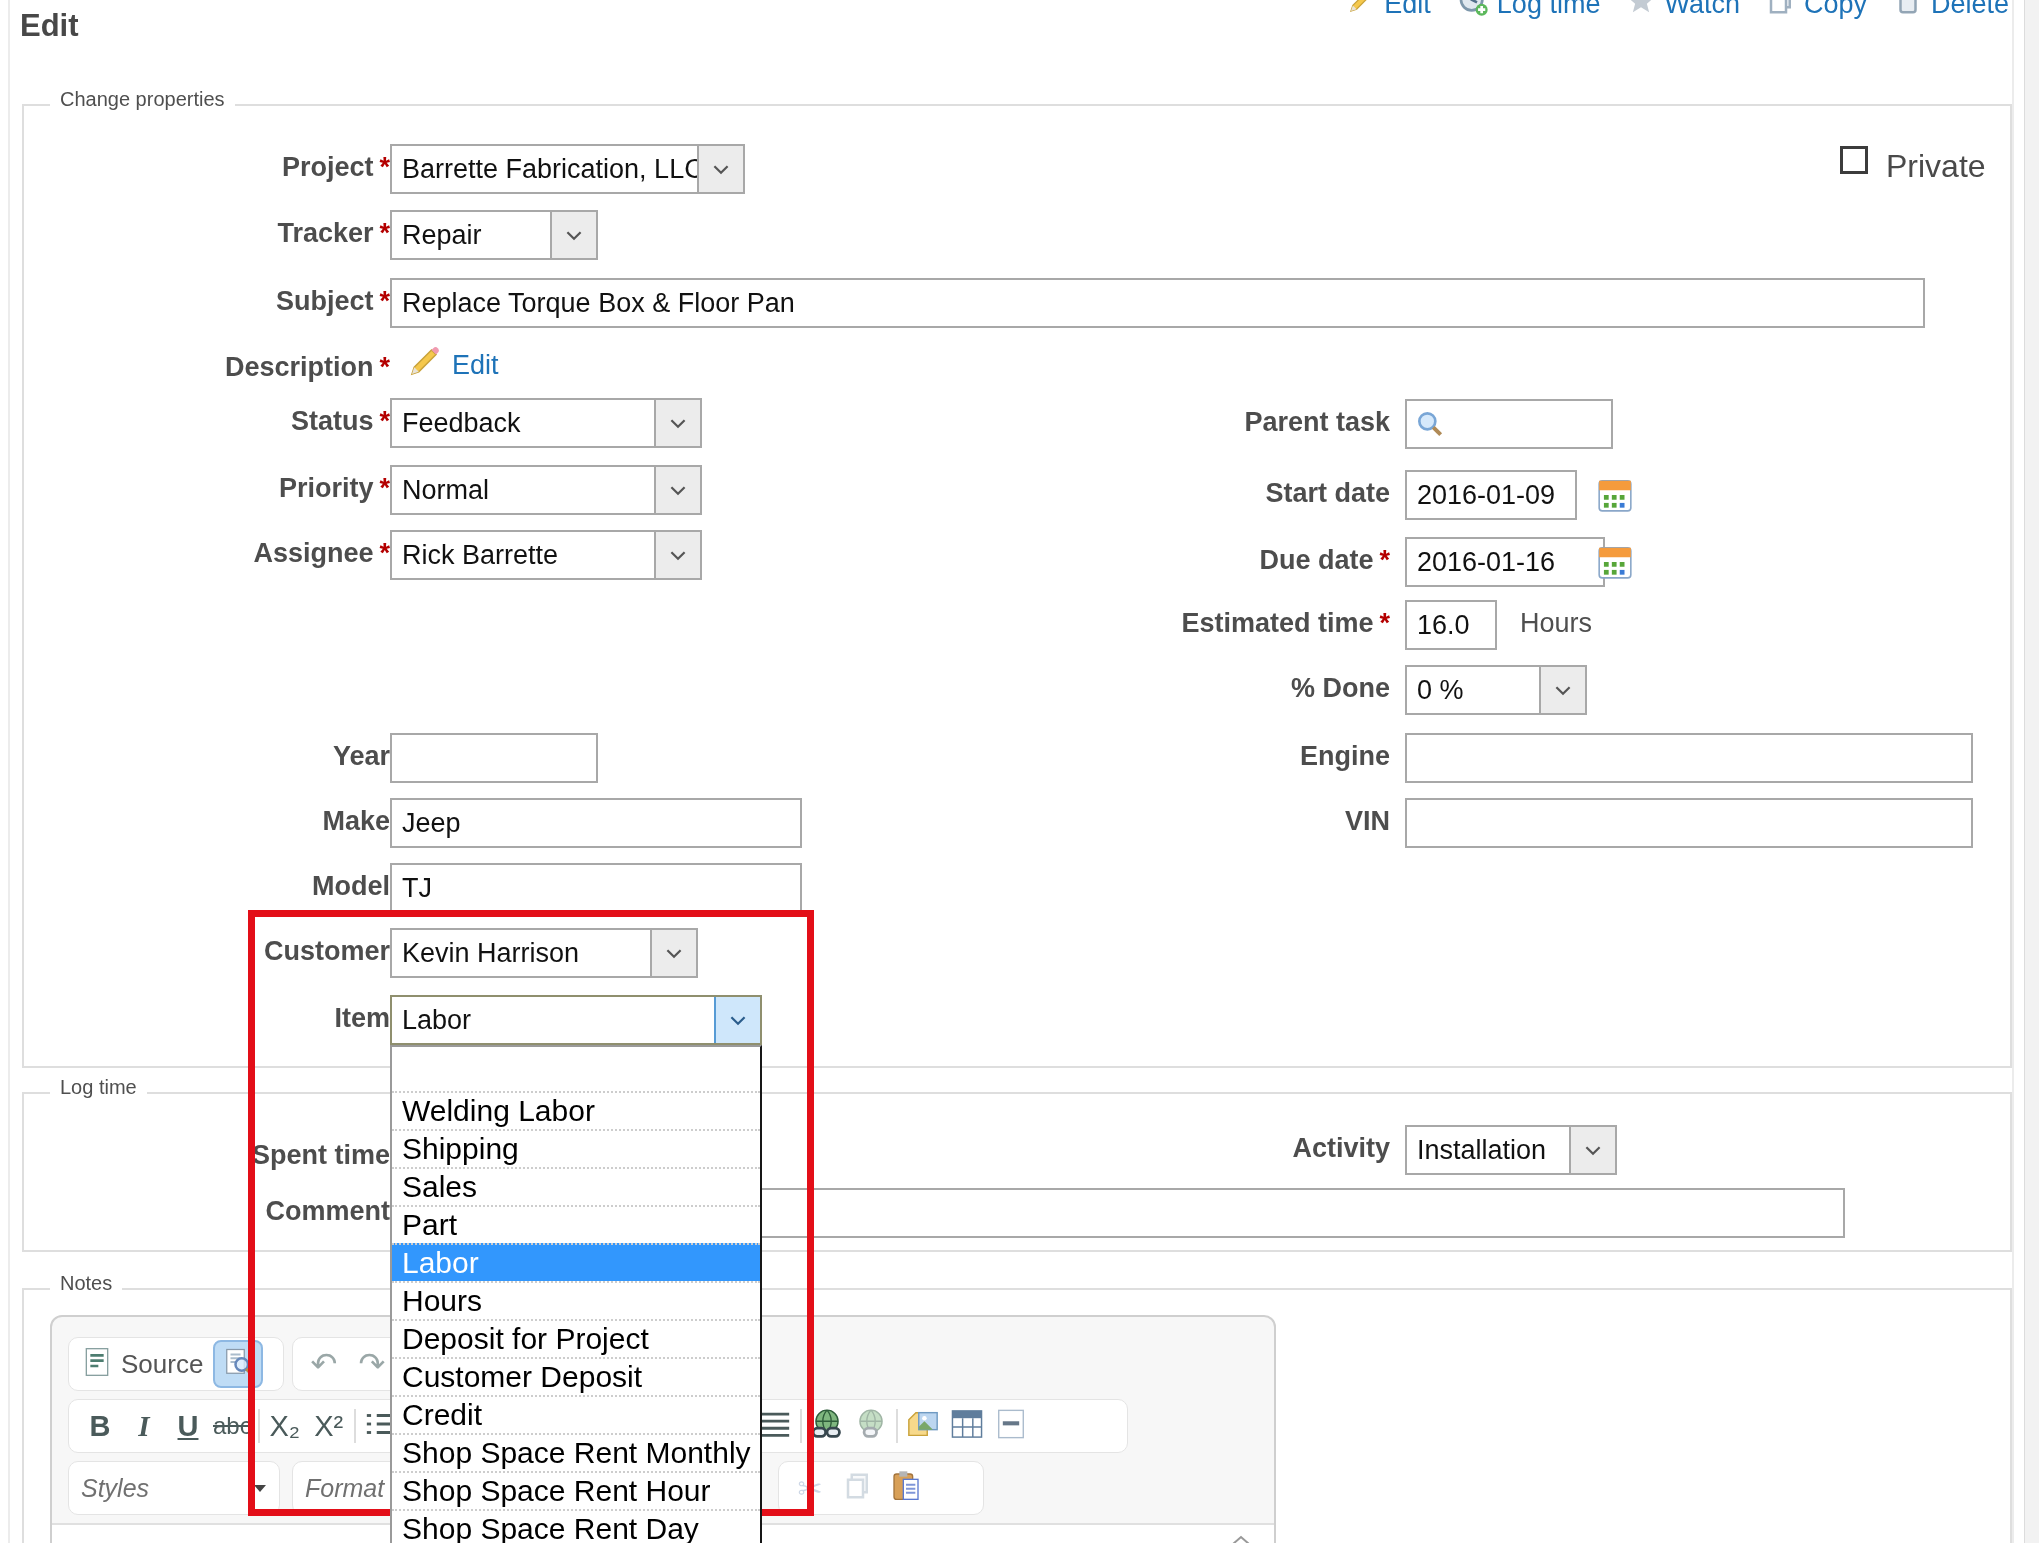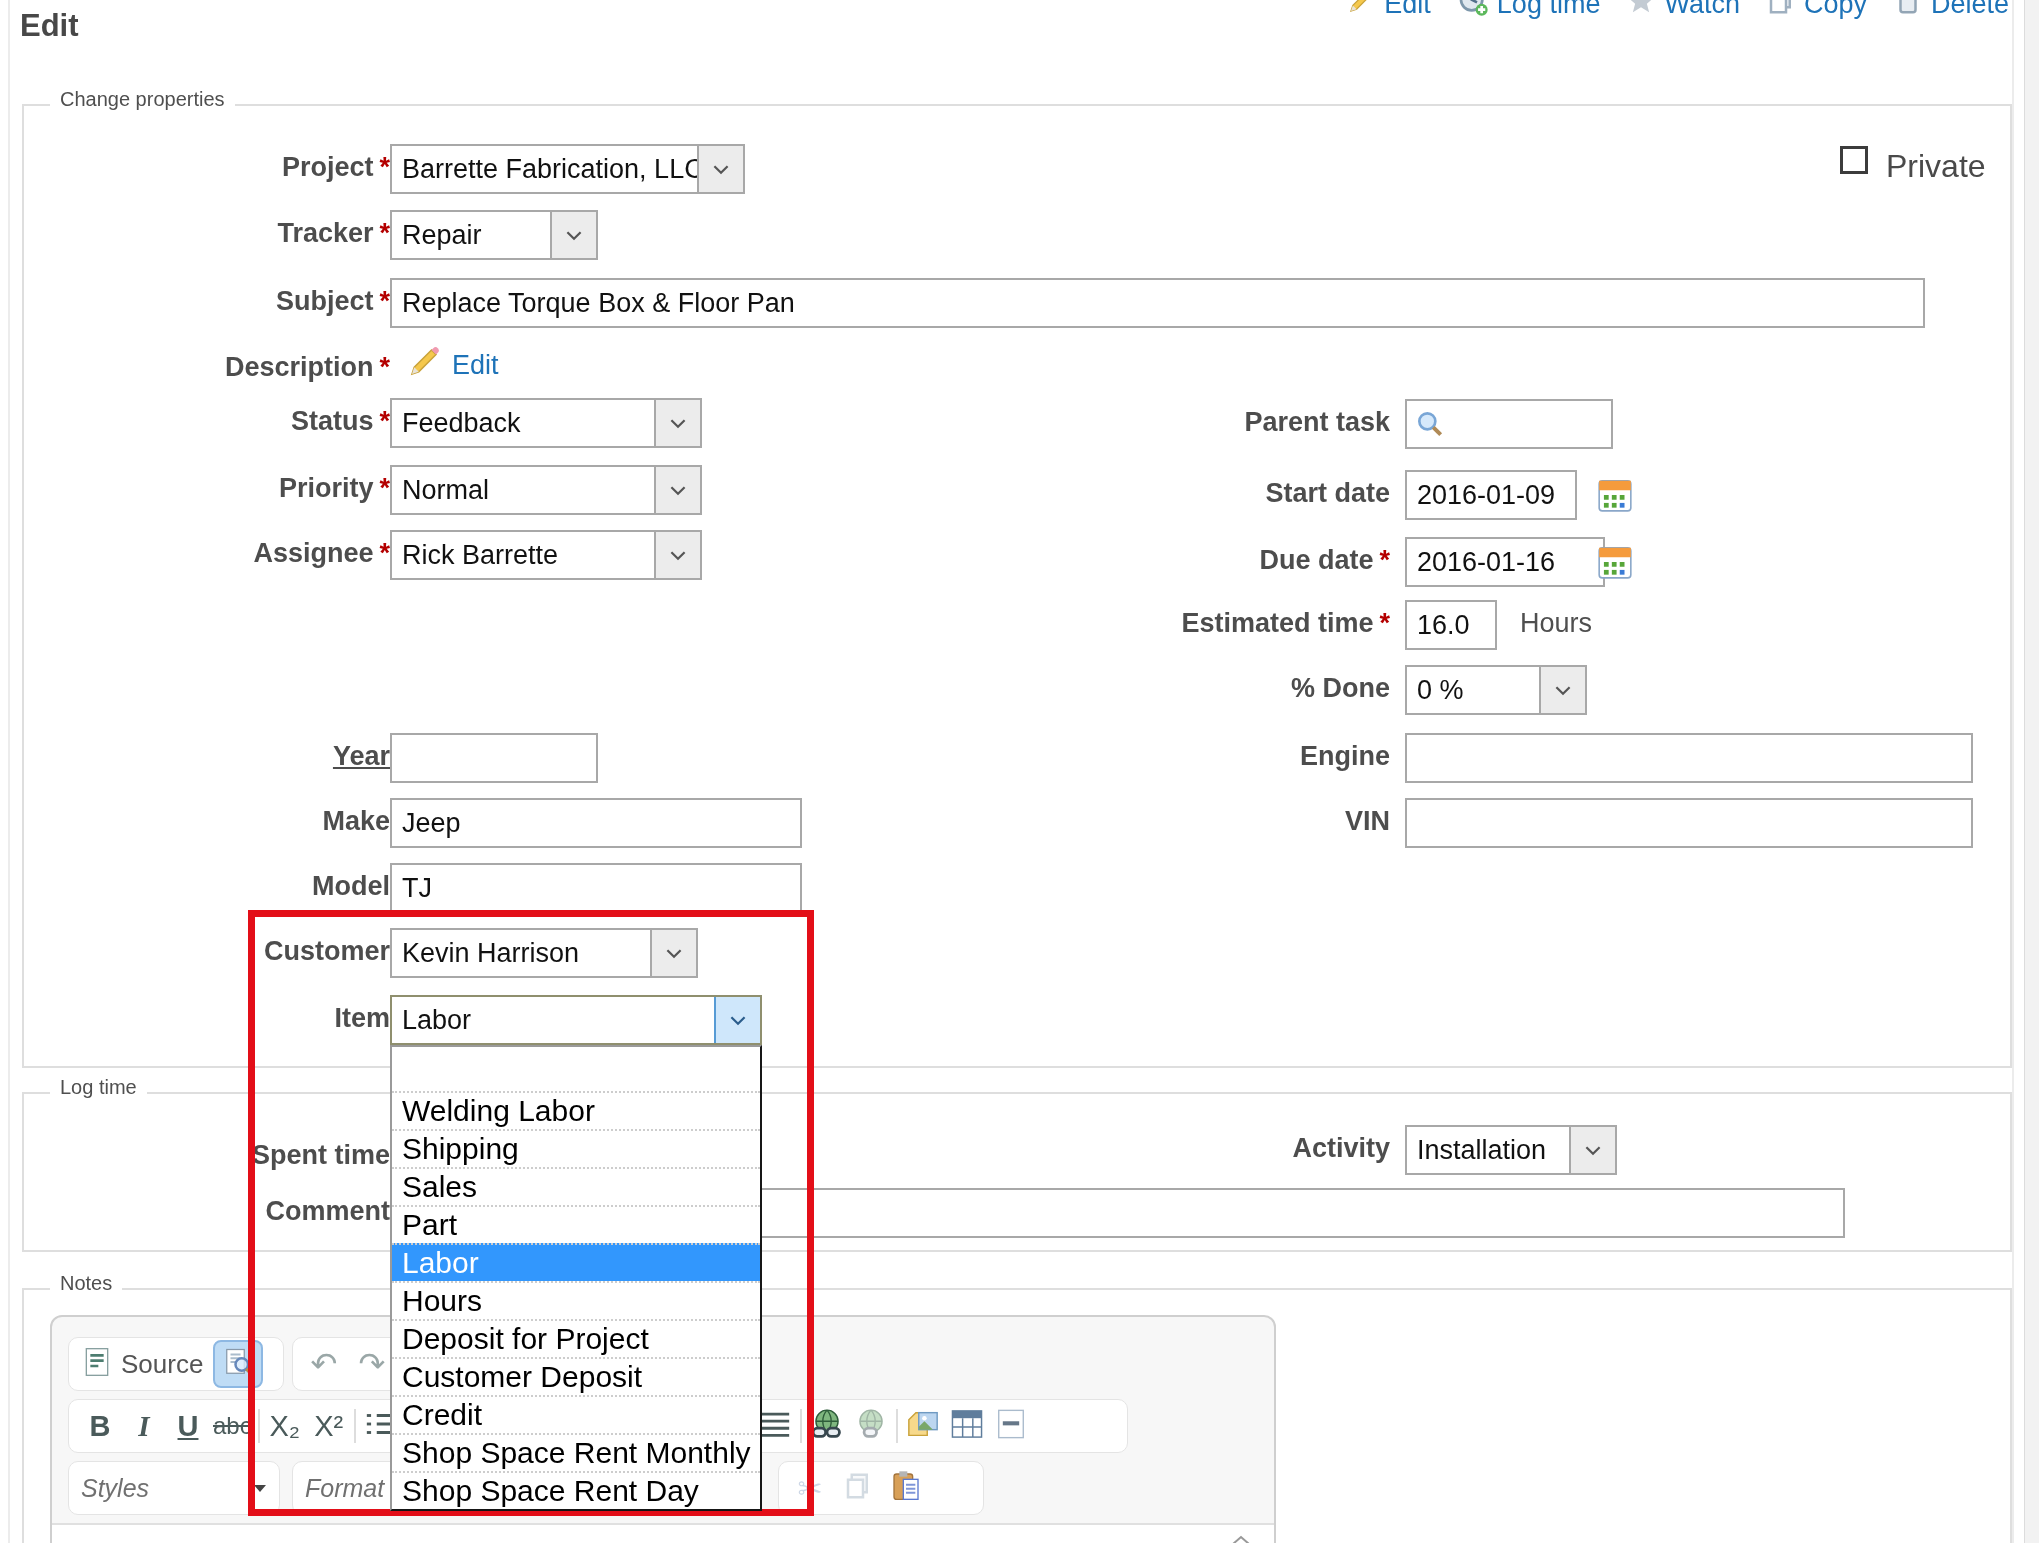--- a/index.html
+++ b/index.html
@@ -172,21 +172,21 @@
   <div class="lbl" style="left:20px;top:538px;"><span>Assignee</span><span class="req">*</span></div>
   <div class="sel" style="left:390px;top:530px;width:312px;">
     <span class="val">Rick Barrette</span>
     <span class="btn">
         <svg width="18" height="11" viewBox="0 0 16 10">
           <path d="M2 2l6 6 6-6" fill="none" stroke="#555" stroke-width="2"></path>
         </svg>
       </span>
   </div>
 
-  <div class="lbl" style="left:20px;top:741px;font-weight:bold;text-decoration:underline;"><span>Year</span></div>
+  <div class="lbl" style="left:20px;top:741px;font-weight:bold;"><span>Year</span></div>
   <div class="txt" style="left:390px;top:733px;width:208px;"></div>
 
   <div class="lbl" style="left:20px;top:806px;"><span>Make</span></div>
   <div class="txt" style="left:390px;top:798px;width:412px;">Jeep</div>
 
   <div class="lbl" style="left:20px;top:871px;"><span>Model</span></div>
   <div class="txt" style="left:390px;top:863px;width:412px;">TJ</div>
 
   <div class="lbl" style="left:20px;top:936px;"><span>Customer</span></div>
   <div class="sel" style="left:390px;top:928px;width:308px;">
@@ -480,18 +480,19 @@
     <div class="opt">Welding Labor</div>
     <div class="opt">Shipping</div>
     <div class="opt">Sales</div>
     <div class="opt">Part</div>
     <div class="opt selected">Labor</div>
     <div class="opt">Hours</div>
     <div class="opt">Deposit for Project</div>
     <div class="opt">Customer Deposit</div>
     <div class="opt">Credit</div>
     <div class="opt">Shop Space Rent Monthly</div>
+    <div class="opt">Shop Space Rent Hour</div>
     <div class="opt">Shop Space Rent Day</div>
   </div>
 
   <div class="redbox"></div>
 
 </div>
 
 </body></html>

